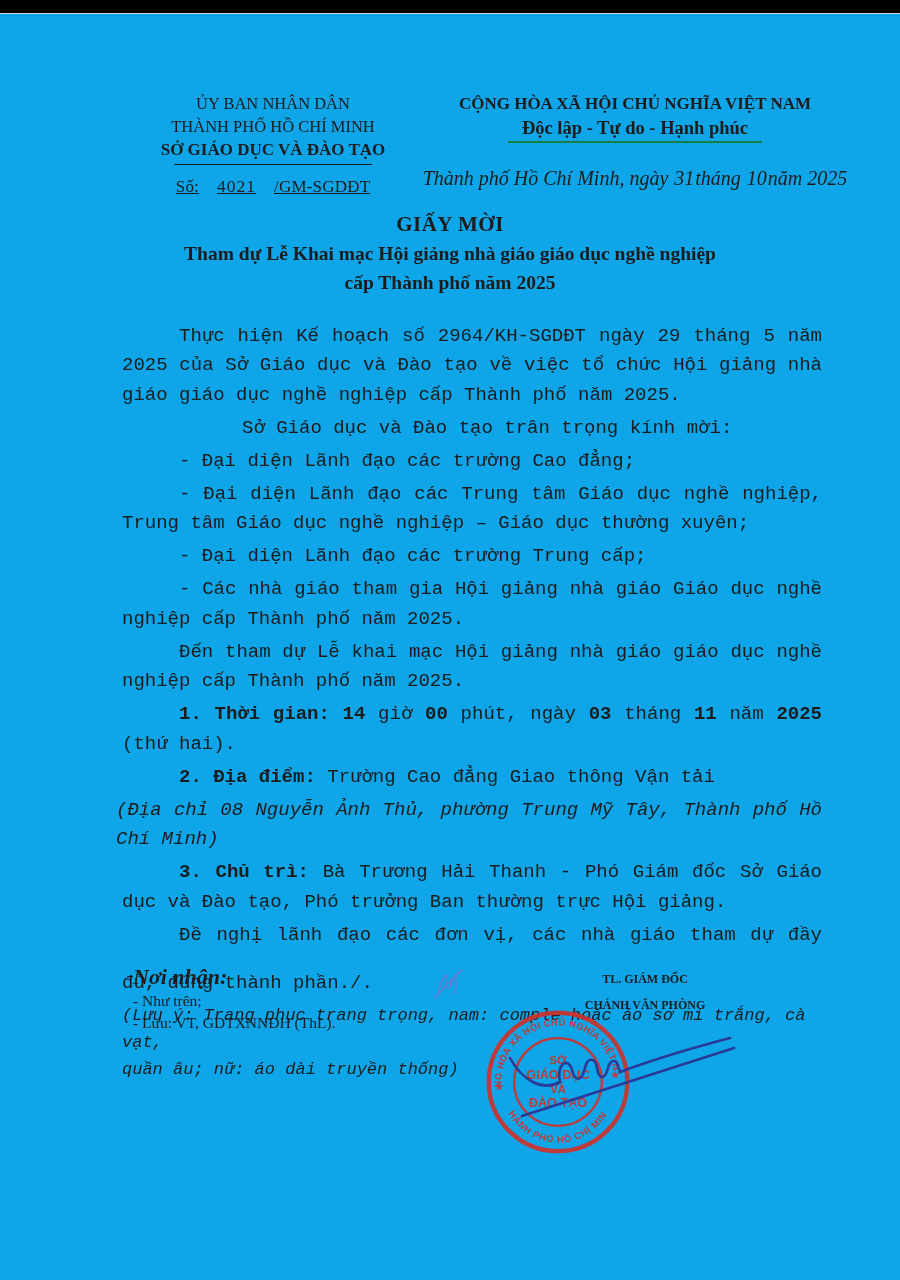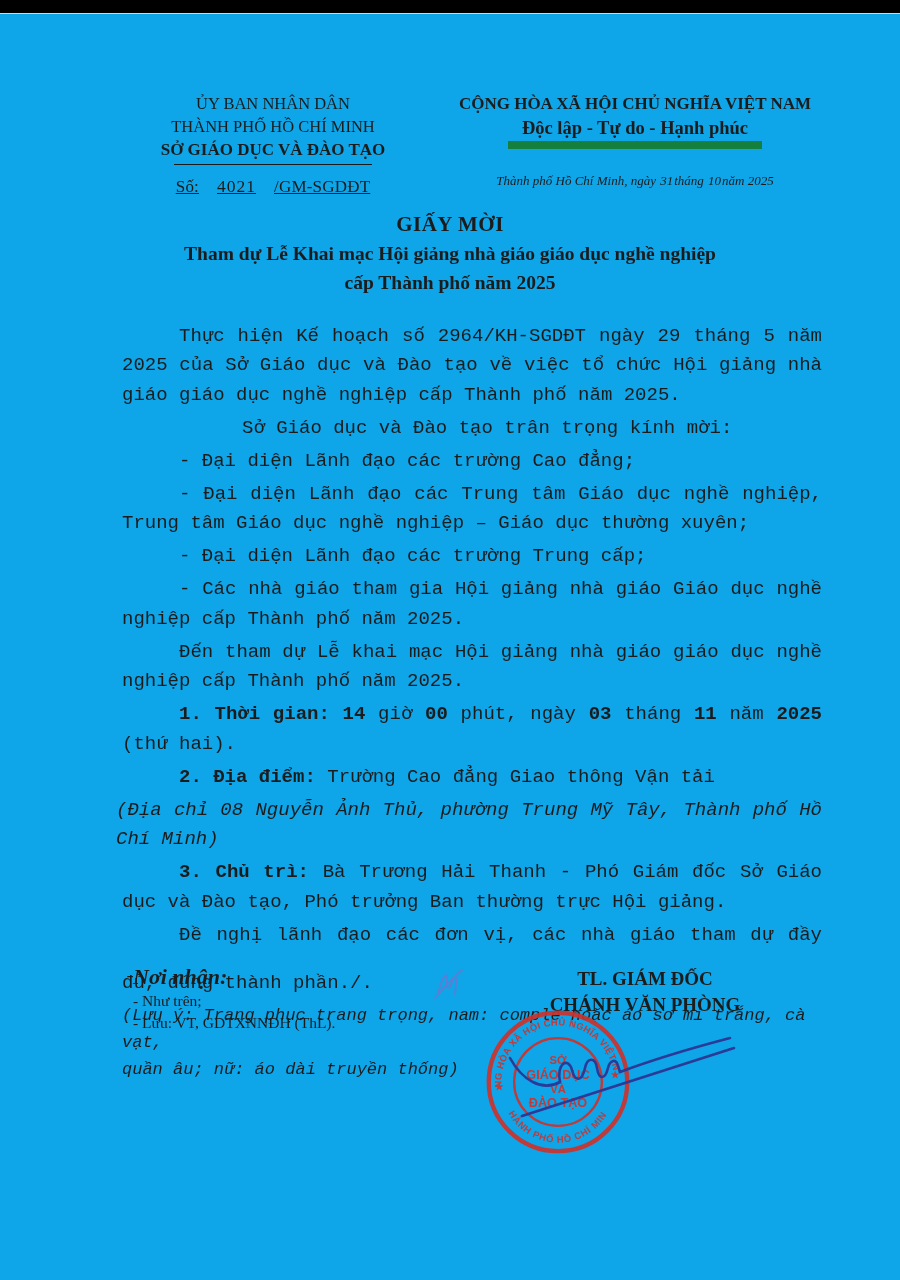--- a/index.html
+++ b/index.html
@@ -34,25 +34,25 @@
   .doc-number { font-size: 17px; letter-spacing: 0.2px; text-decoration: underline; }
   .doc-number .num { padding: 0 18px; font-size: 17.5px; letter-spacing: 1px; }
 
   .hdr-right {
     position: absolute; top: 92px; left: 415px; width: 440px;
     text-align: center;
   }
   .hdr-right .nation { font-weight: bold; font-size: 17px; line-height: 24px; }
   .hdr-right .motto {
     display: inline-block; font-weight: bold; font-size: 18.5px;
-    padding-bottom: 2px; border-bottom: 8px solid #15803d;
+    padding-bottom: 2px; border-bottom: 2px solid #15803d;
     margin-top: 2px; padding-left: 14px; padding-right: 14px;
   }
   .hdr-right .dateline {
-    margin-top: 24px; font-style: italic; font-size: 13px;
+    margin-top: 24px; font-style: italic; font-size: 20px;
   }
   .dateline .fill { padding: 0 1px; }
 
   
   .title-block {
     position: absolute; top: 212px; left: 100px; width: 700px;
     text-align: center; font-weight: bold;
   }
   .title-main { font-size: 21px; letter-spacing: 0.5px; }
   .title-sub { font-size: 19.5px; line-height: 25px; margin-top: 4px; }
@@ -74,21 +74,21 @@
   .paraph-wrap svg { position: relative; left: 2px; top: 14px; overflow: visible; }
 
   
   .recipients {
     position: absolute; top: 966px; left: 133px; width: 300px;
     font-size: 15.5px; line-height: 22px;
   }
   .recipients .label { font-weight: bold; font-style: italic; font-size: 22px; margin-bottom: 2px; }
   .signer {
     position: absolute; top: 966px; left: 465px; width: 360px;
-    text-align: center; font-weight: bold; font-size: 19px; line-height: 26px;
+    text-align: center; font-weight: bold; font-size: 12px; line-height: 26px;
   }
   .signer-name {
     position: absolute; top: 1112px; left: 465px; width: 360px;
     text-align: center; font-weight: bold; font-size: 19px;
   }
   .stamp-box {
     position: absolute; top: 1002px; left: 480px; width: 156px; height: 156px;
     opacity: 0.9;
   }
   .sig-box {

